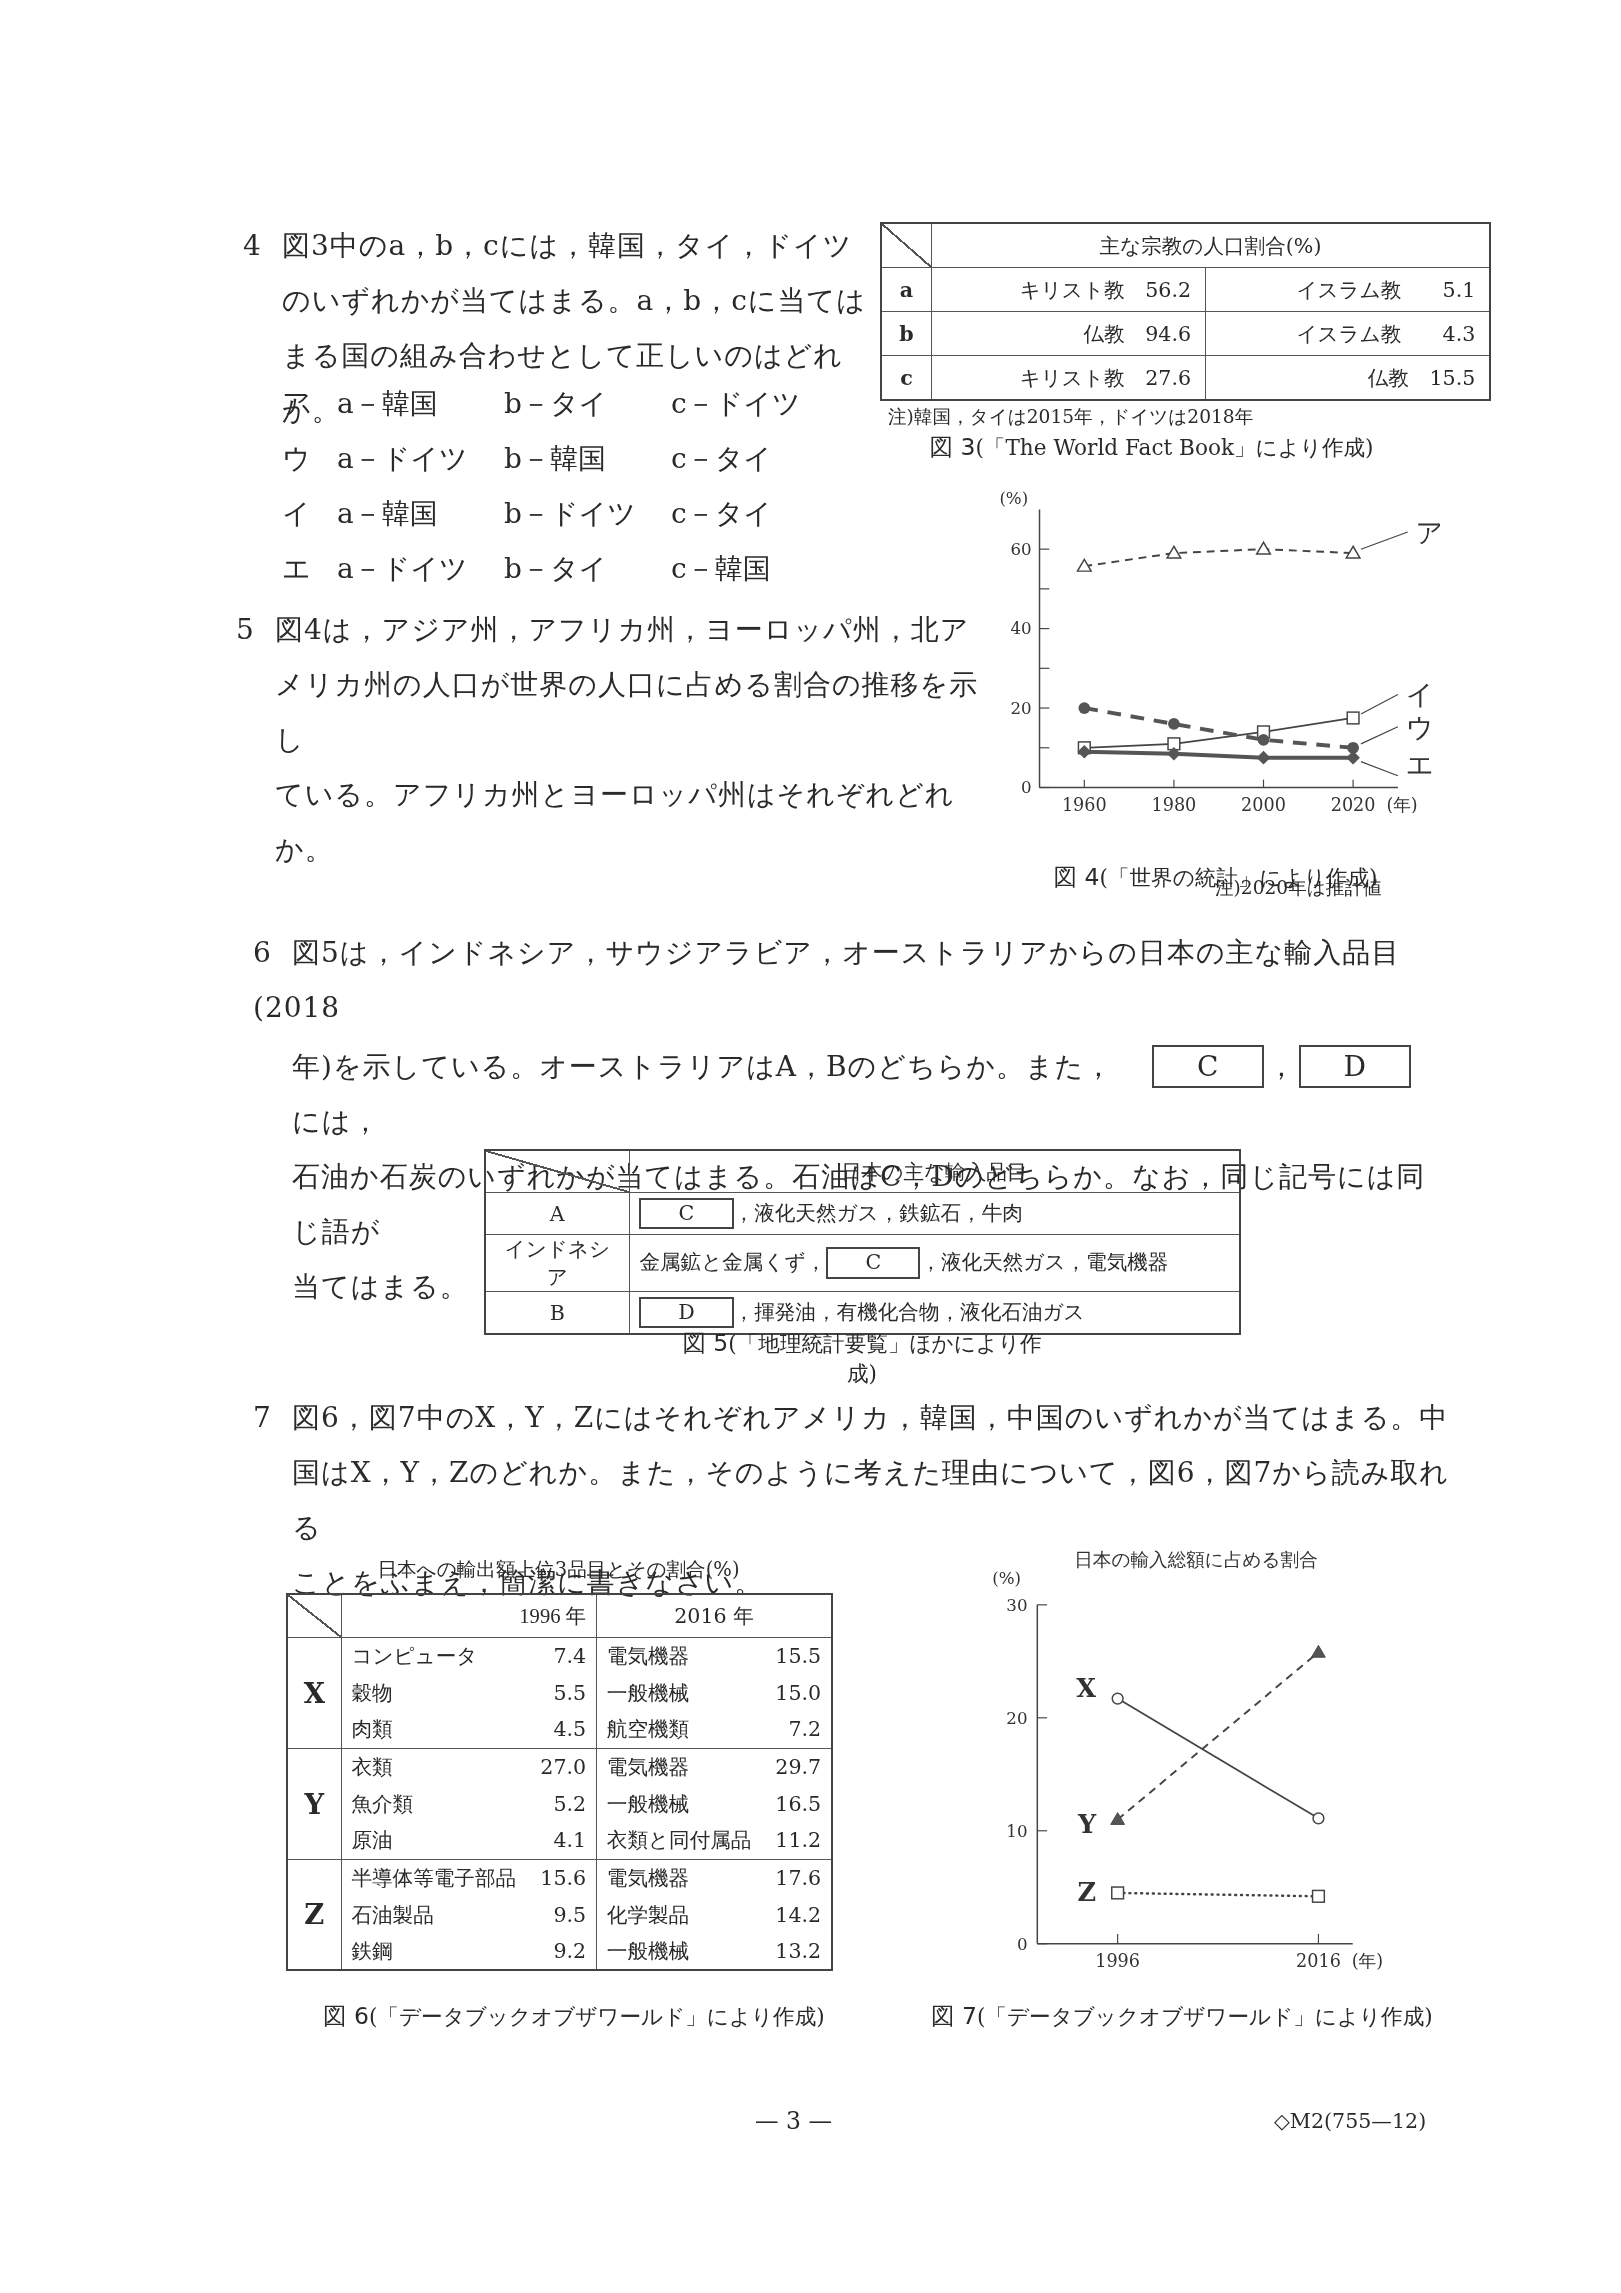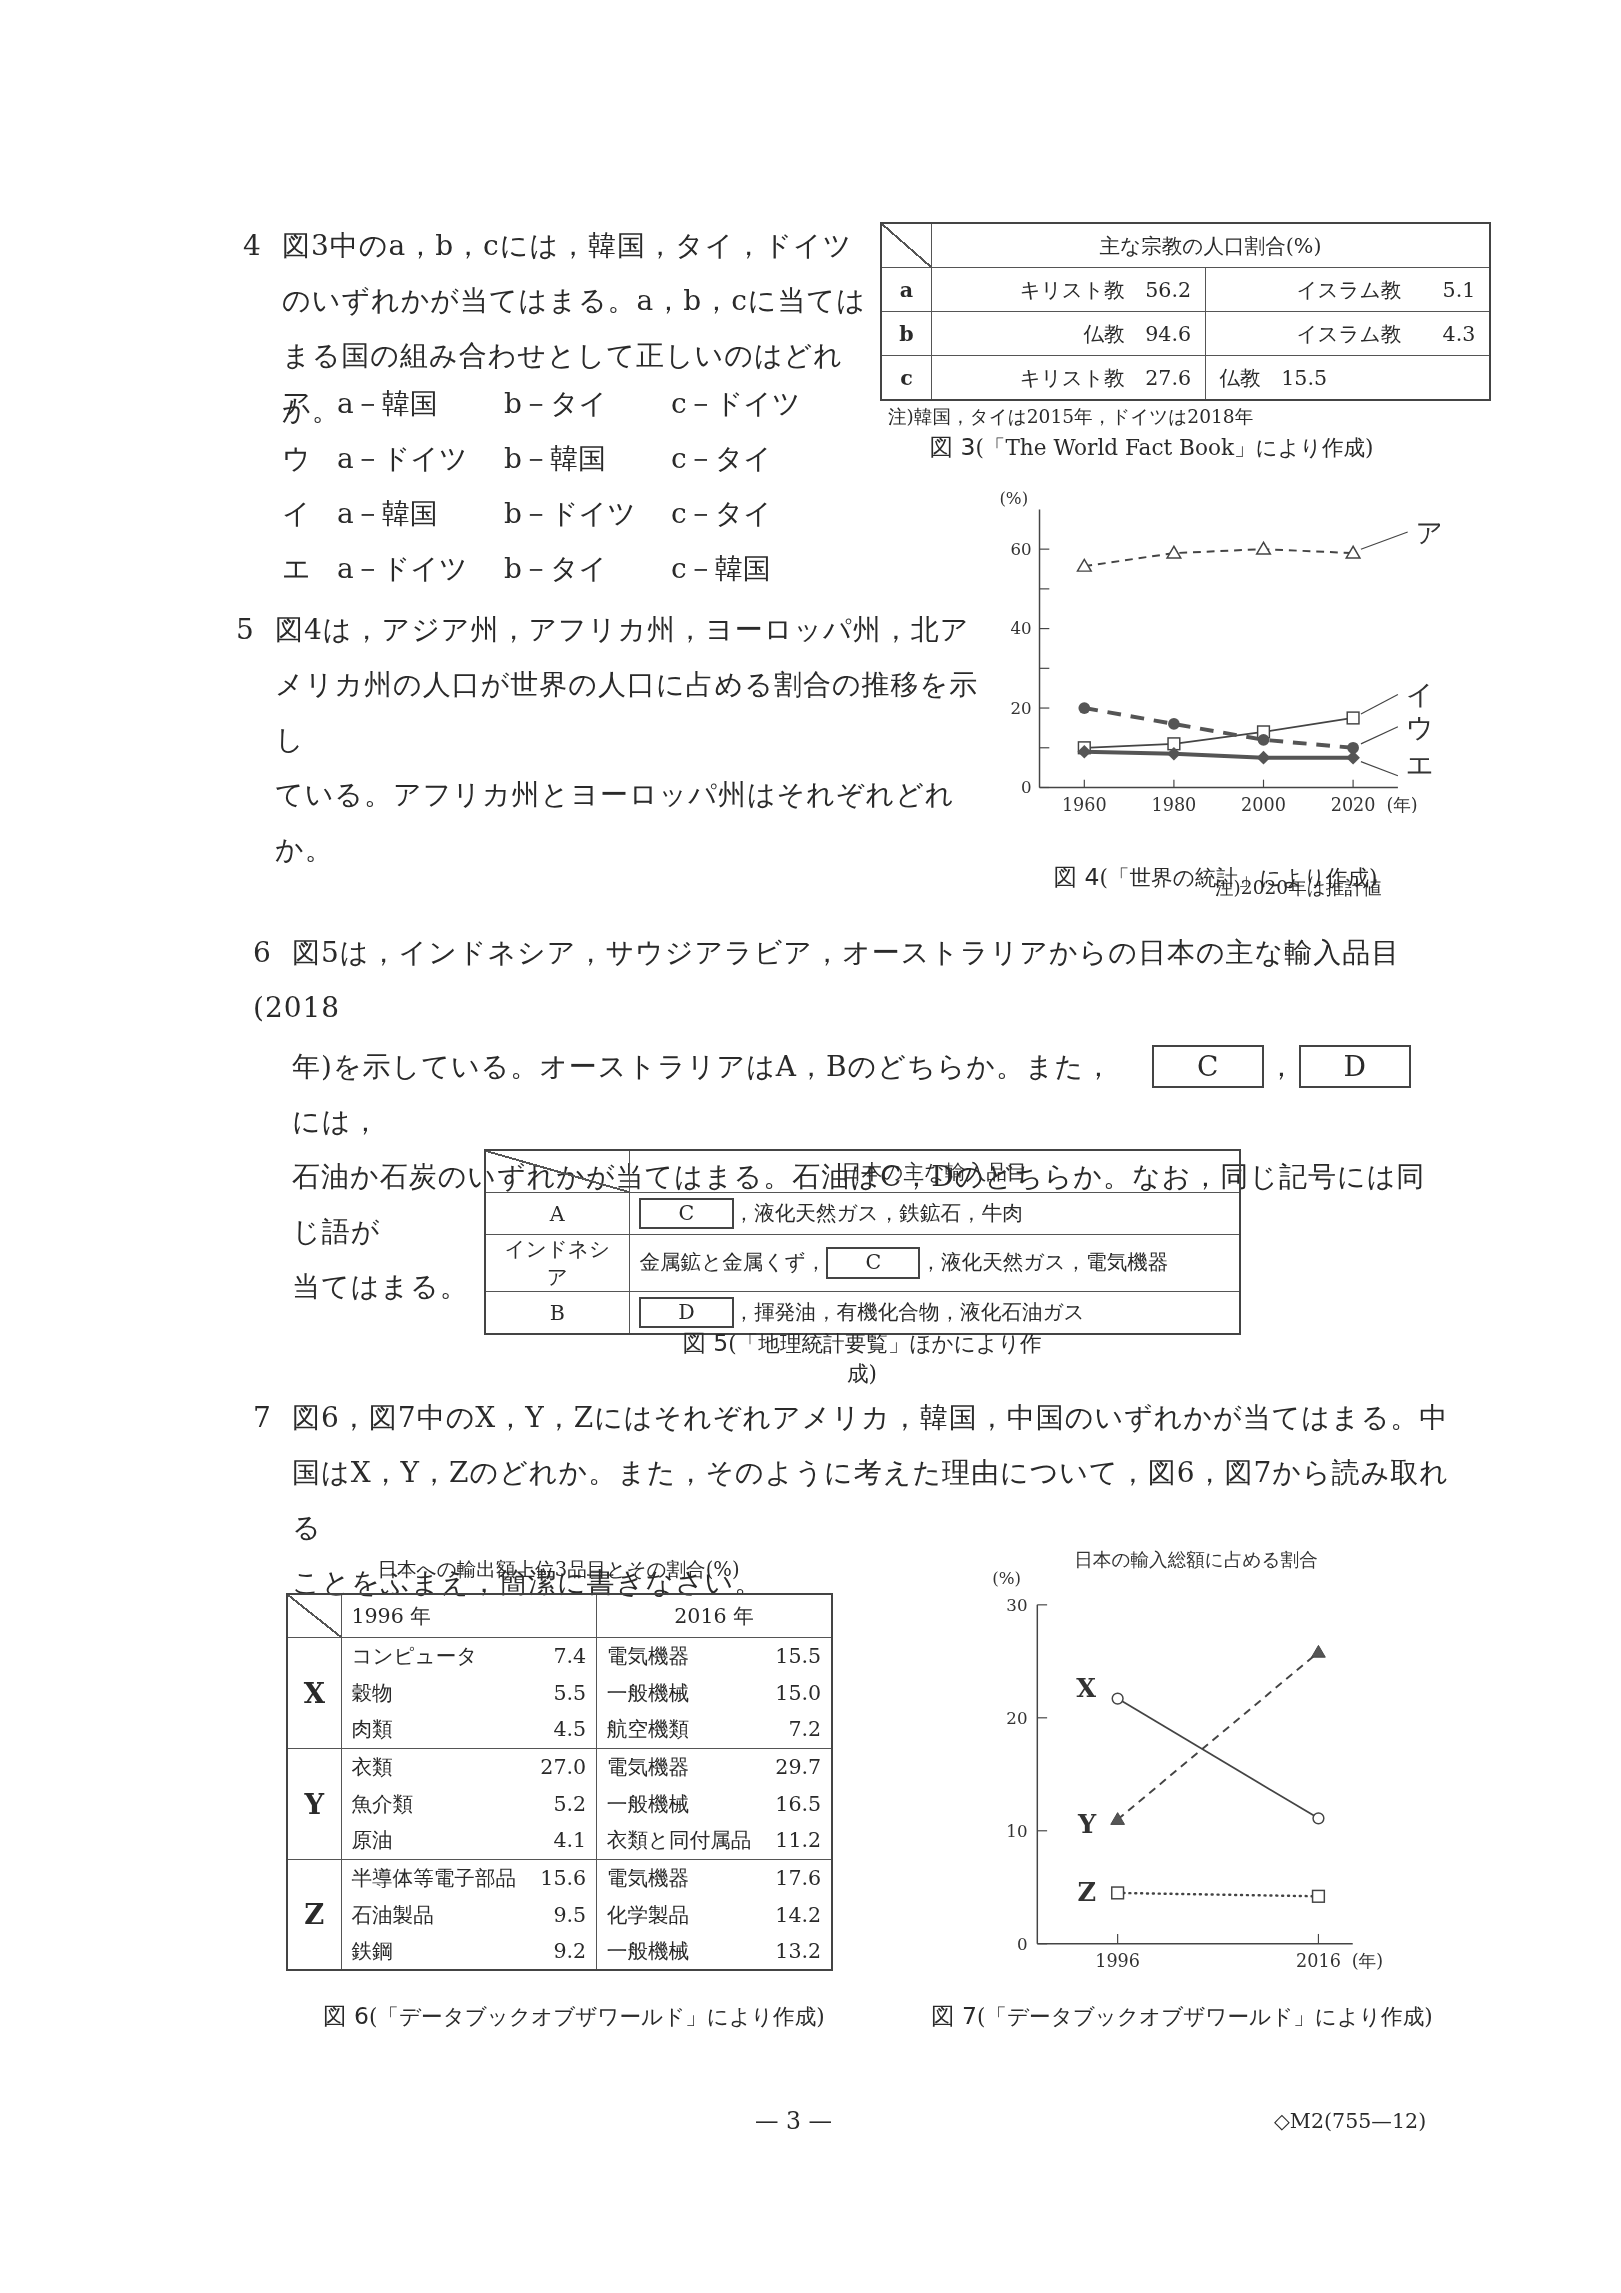--- a/index.html
+++ b/index.html
@@ -55,21 +55,21 @@
     <td style="text-align:right">イスラム教　　5.1</td>
   </tr>
   <tr>
     <td style="text-align:center; font-weight:bold">b</td>
     <td style="text-align:right">仏教　94.6</td>
     <td style="text-align:right">イスラム教　　4.3</td>
   </tr>
   <tr>
     <td style="text-align:center; font-weight:bold">c</td>
     <td style="text-align:right">キリスト教　27.6</td>
-    <td style="">仏教　15.5</td>
+    <td style="text-align:right">仏教　15.5</td>
   </tr>
 </tbody>
   </table>
 <div class="abs note" style="left:888px; top:404px;">注)韓国，タイは2015年，ドイツは2018年</div>
 <div class="abs caption" style="left:926px; top:431px; width:451px;"><span class="fig">図 3</span><span>(「The World Fact Book」により作成)</span></div>
 
 <div class="abs qtext" style="left:236px; top:602px; width:745px;">
   <div><span class="qnum">5</span><span>図4は，アジア州，アフリカ州，ヨーロッパ州，北ア</span></div>
   <div style="padding-left:39px">メリカ州の人口が世界の人口に占める割合の推移を示し</div>
   <div style="padding-left:39px">ている。アフリカ州とヨーロッパ州はそれぞれどれか。</div>
@@ -166,21 +166,21 @@
   <div><span class="qnum">7</span><span>図6，図7中のX，Y，Zにはそれぞれアメリカ，韓国，中国のいずれかが当てはまる。中</span></div>
   <div style="padding-left:39px">国はX，Y，Zのどれか。また，そのように考えた理由について，図6，図7から読み取れる</div>
   <div style="padding-left:39px">ことをふまえ，簡潔に書きなさい。</div>
 </div>
 
 <div class="abs" style="left:284px; top:1556px; width:549px; text-align:center; font-size:19.6px;">日本への輸出額上位3品目とその割合(%)</div>
 <table class="abs t6" style="left:286px; top:1593px; width:547px;">
   <tbody>
       <tr style="height:43px">
     <td class="diag" style="border-bottom:1.5px solid #555;"></td>
-    <td colspan="2" style="text-align:left; border-bottom:1.5px solid #555;">1996 年</td>
+    <td colspan="2" style="text-align:right; border-bottom:1.5px solid #555;font-family:Liberation Serif, serif;">1996 年</td>
     <td colspan="2" style="text-align:center; border-bottom:1.5px solid #555;">2016 年</td>
   </tr>
 
   <tr class="grp-start" style="height:37px">
     <td class="rowlabel" rowspan="3">X</td>
     <td style="border-right:none">コンピュータ</td>
     <td class="val" style="border-left:none">7.4</td>
     <td style="border-right:none">電気機器</td>
     <td class="val" style="border-left:none">15.5</td>
   </tr>

